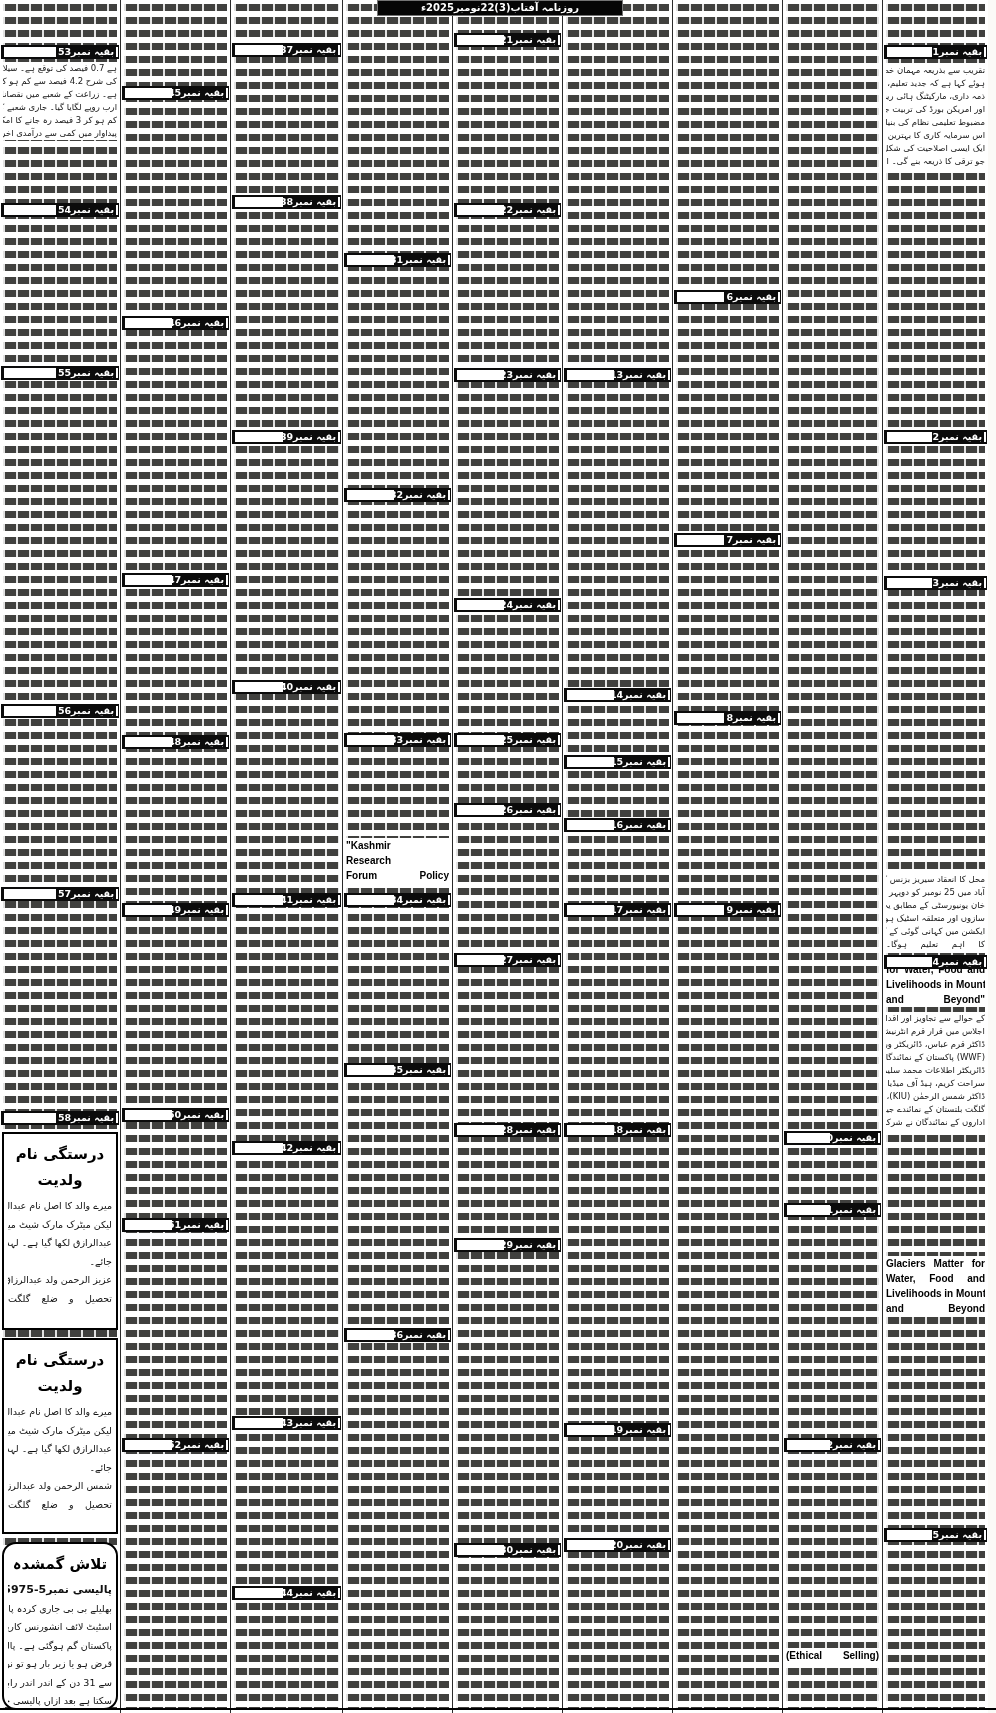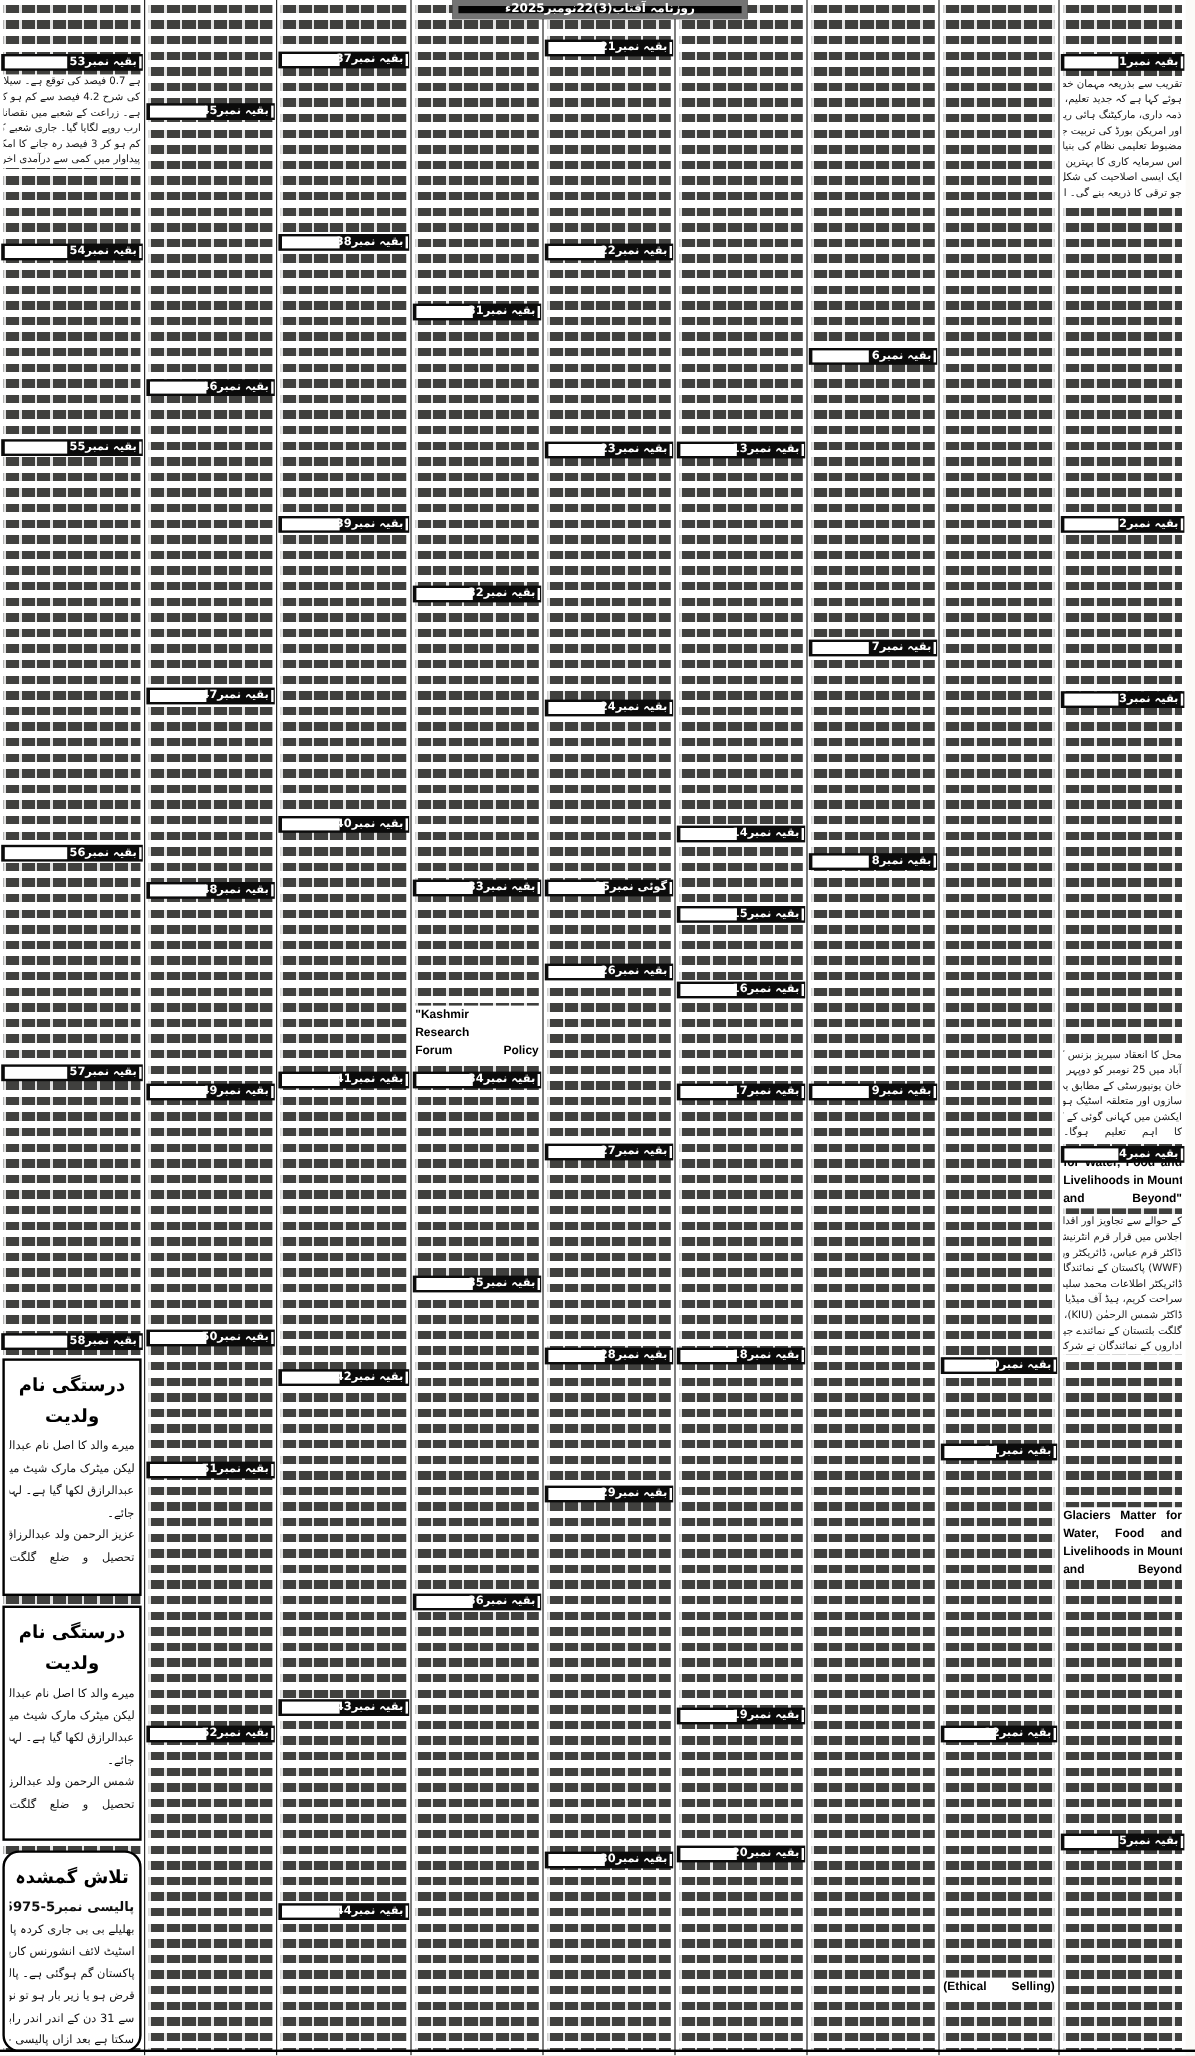--- a/index.html
+++ b/index.html
@@ -8,21 +8,21 @@
     position:relative; width:996px; height:1713px; margin:0 auto;
     background:#fbfaf7; overflow:hidden;
     font-family:"DejaVu Sans",sans-serif;
   }
   
   .masthead{
     position:absolute; left:377px; top:0; width:246px; height:16px;
     background:#050505; color:#fff; z-index:30;
     display:flex; align-items:center; justify-content:center;
     font:bold 10px/16px "DejaVu Sans",sans-serif; direction:rtl;
-    border:5px solid #737373; box-sizing:border-box;
+    border:1px solid #737373; box-sizing:border-box;
   }
   
   .cols{
     position:absolute; left:0; top:0; width:996px; height:1713px;
     display:flex; flex-direction:row;
   }
   .col{
     position:relative; height:100%; box-sizing:border-box; background:#fff;
     border-left:1px solid #2a2a2a; overflow:hidden;
   }
@@ -292,28 +292,28 @@
         <div class="cbar" style="top: 203px;">
           <span class="cbar-box"></span>
           <span class="cbar-label">بقیہ نمبر22</span>
           <span class="cbar-tick"></span>
         </div>
         <div class="cbar" style="top: 368px;">
           <span class="cbar-box"></span>
           <span class="cbar-label">بقیہ نمبر23</span>
           <span class="cbar-tick"></span>
         </div>
-        <div class="cbar" style="top: 583px;">
+        <div class="cbar" style="top: 598px;">
           <span class="cbar-box"></span>
           <span class="cbar-label">بقیہ نمبر24</span>
           <span class="cbar-tick"></span>
         </div>
         <div class="cbar" style="top: 733px;">
           <span class="cbar-box"></span>
-          <span class="cbar-label">گوئی نمبر25</span>
+          <span class="cbar-label">بقیہ نمبر25</span>
           <span class="cbar-tick"></span>
         </div>
         <div class="cbar" style="top: 803px;">
           <span class="cbar-box"></span>
           <span class="cbar-label">بقیہ نمبر26</span>
           <span class="cbar-tick"></span>
         </div>
         <div class="cbar" style="top: 953px;">
           <span class="cbar-box"></span>
           <span class="cbar-label">بقیہ نمبر27</span>

